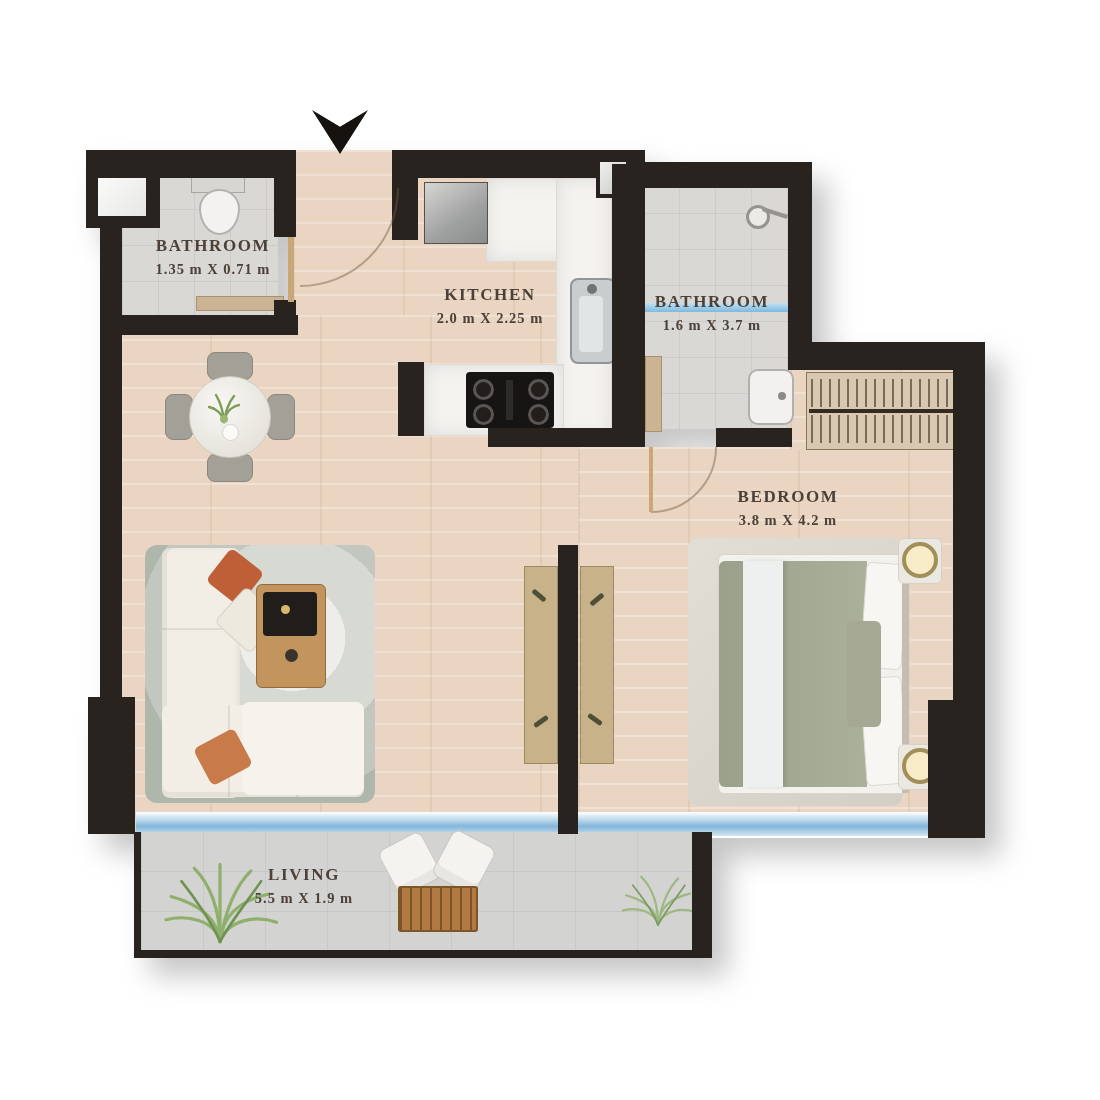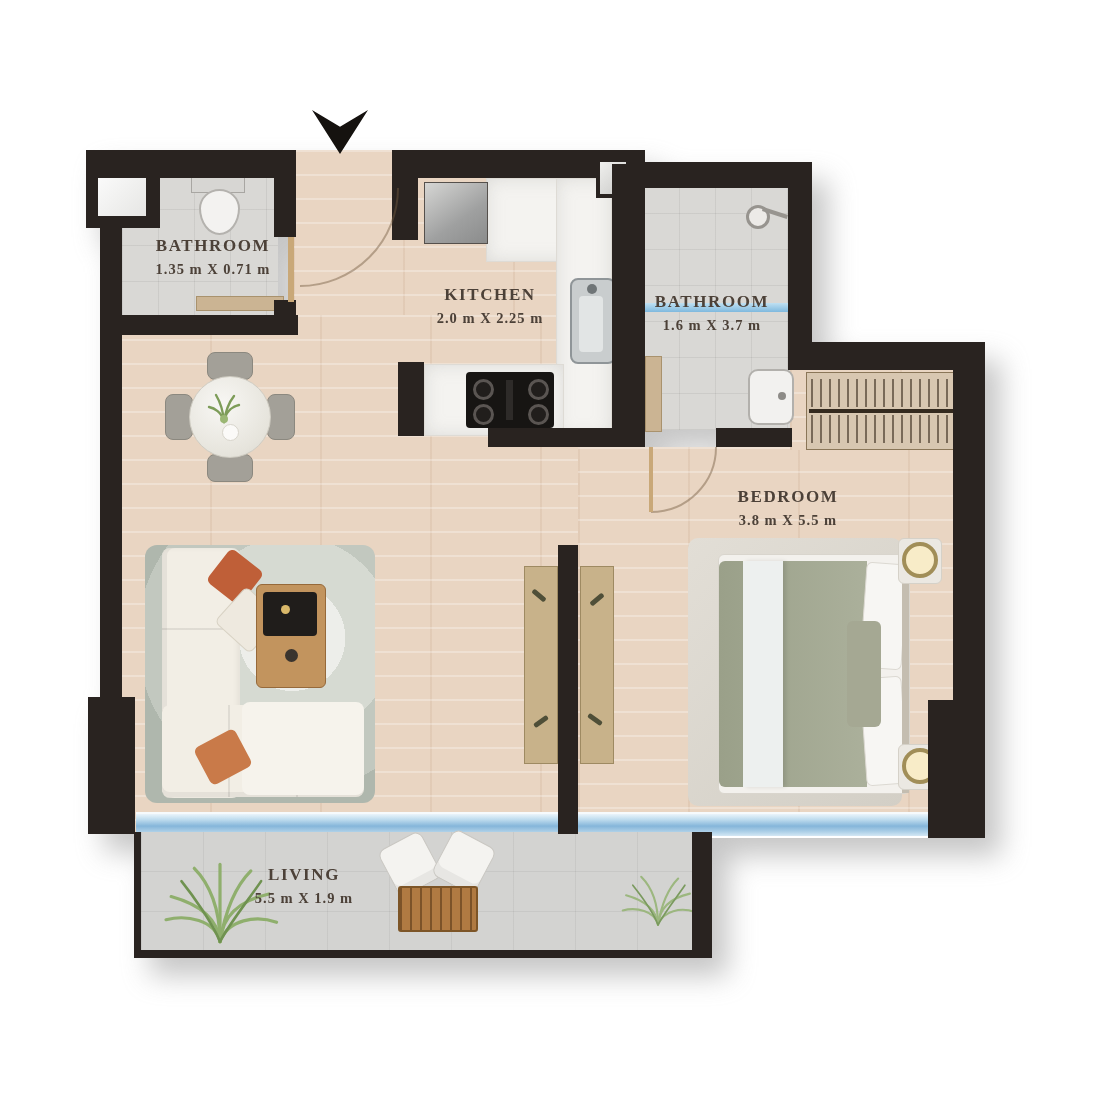--- a/index.html
+++ b/index.html
@@ -227,21 +227,21 @@
     <div class="label" style="left:490px;top:306px;">
       <span class="nm">KITCHEN</span>
       <span class="dim">2.0 m X 2.25 m</span>
     </div>
     <div class="label" style="left:712px;top:313px;">
       <span class="nm">BATHROOM</span>
       <span class="dim">1.6 m X 3.7 m</span>
     </div>
     <div class="label" style="left:768px;top:508px;margin-left:20px;">
       <span class="nm">BEDROOM</span>
-      <span class="dim">3.8 m X 5.5 m</span>
+      <span class="dim">3.8 m X 4.2 m</span>
     </div>
     <div class="label" style="left:304px;top:886px;">
       <span class="nm">LIVING</span>
       <span class="dim">5.5 m X 1.9 m</span>
     </div>
   </div>
 
   <div class="a" style="left:312px;top:110px;width:56px;height:44px;background:#15120f;
               clip-path:polygon(0 0, 50% 38%, 100% 0, 50% 100%);"></div>
 </div>

